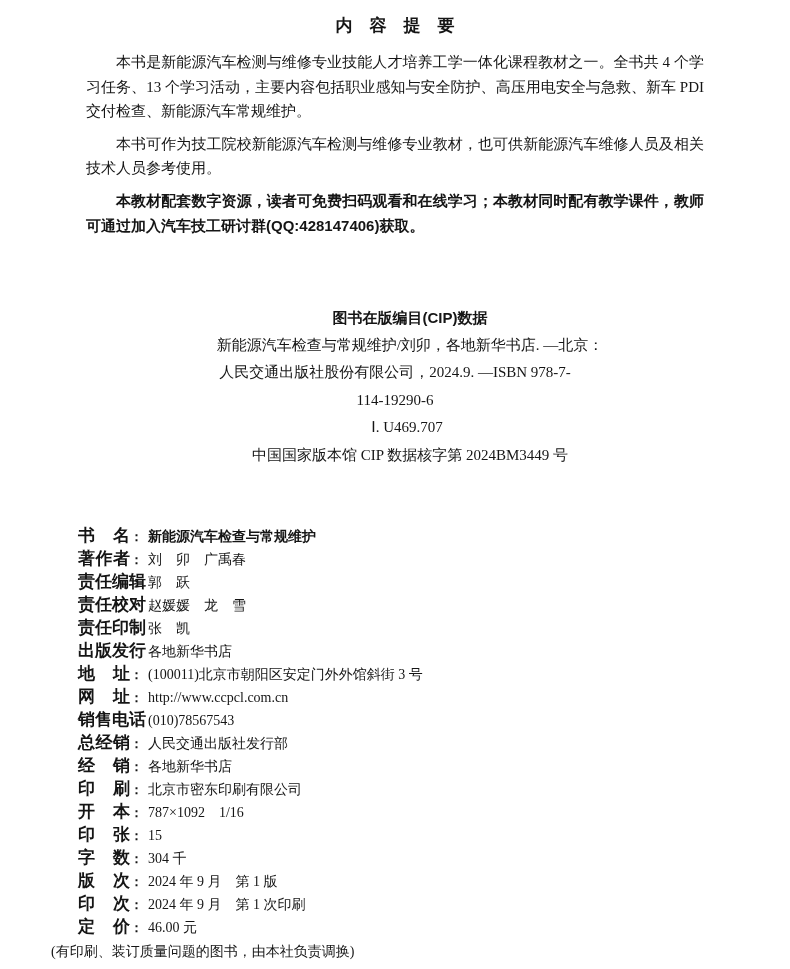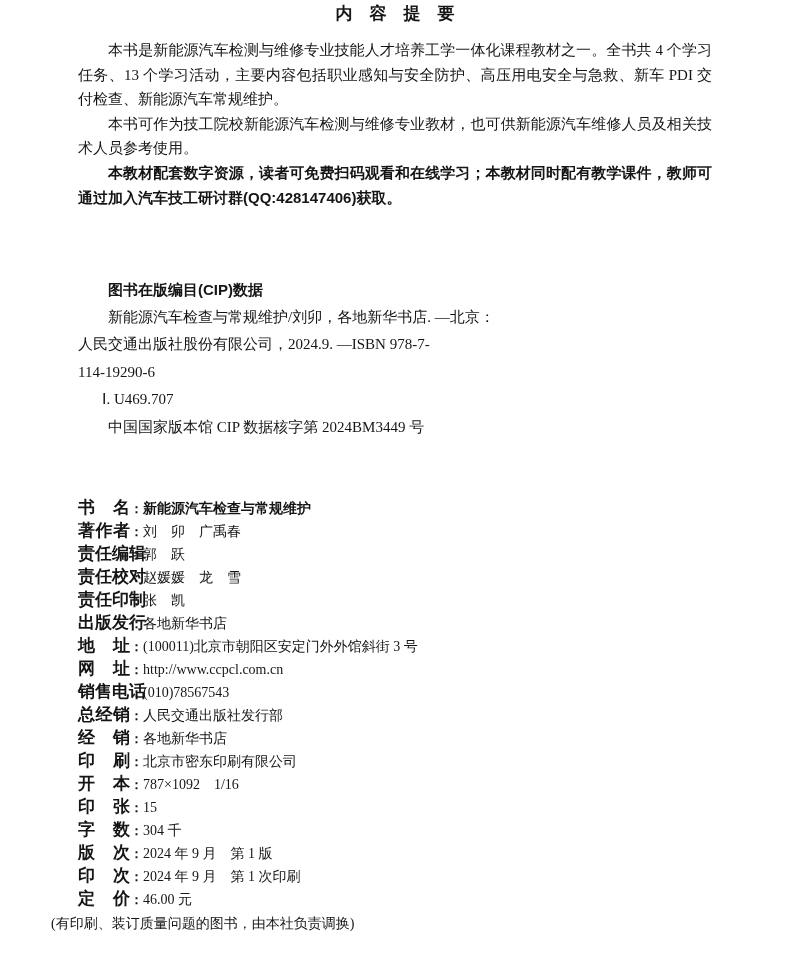--- a/index.html
+++ b/index.html
@@ -7,46 +7,47 @@
   body {
     width: 790px; height: 969px;
     font-family: "Liberation Serif", serif;
     color: #151515;
     overflow: hidden;
   }
   .page { position: relative; width: 790px; height: 969px; background: #fff; }
 
   
   .page-title {
-    margin-top: 2px;
+    margin-top: 14px;
     text-align: center;
     font-family: "Liberation Sans", sans-serif;
     font-weight: bold;
     font-size: 17px;
     line-height: 24px;
   }
 
   
   .summary {
     margin: 12px 78px 0 78px;
     font-size: 15px;
     line-height: 24.6px;
     text-align: justify;
   }
-  .summary p { text-indent: 2em; margin: 0; }
+  .summary p { text-indent: 2em; margin: 8px; }
   .summary p.bold-para {
     font-family: "Liberation Sans", sans-serif;
     font-weight: bold;
   }
 
   
   .cip {
     margin: 66px 78px 0 78px;
     font-size: 15px;
     line-height: 27.5px;
+    text-align: center;
   }
   .cip .cip-heading {
     font-family: "Liberation Sans", sans-serif;
     font-weight: bold;
     padding-left: 2em;
   }
   .cip .indent2 { padding-left: 2em; }
   .cip .indent16 { padding-left: 1.6em; }
 
   
@@ -63,21 +64,21 @@
     font-size: 17px;
     text-align: justify;
     text-align-last: justify;
     vertical-align: baseline;
   }
   .colophon .colon {
     font-family: "Liberation Sans", sans-serif;
     font-weight: bold;
     font-size: 13px;
   }
-  .colophon .val { }
+  .colophon .val { margin-left: 5px; }
   .colophon .val-bold {
     font-family: "Liberation Sans", sans-serif;
     font-weight: bold;
   }
   .reprint-note {
     margin: 2px 78px 0 51px;
     font-size: 14px;
     line-height: 22px;
   }
 </style>

